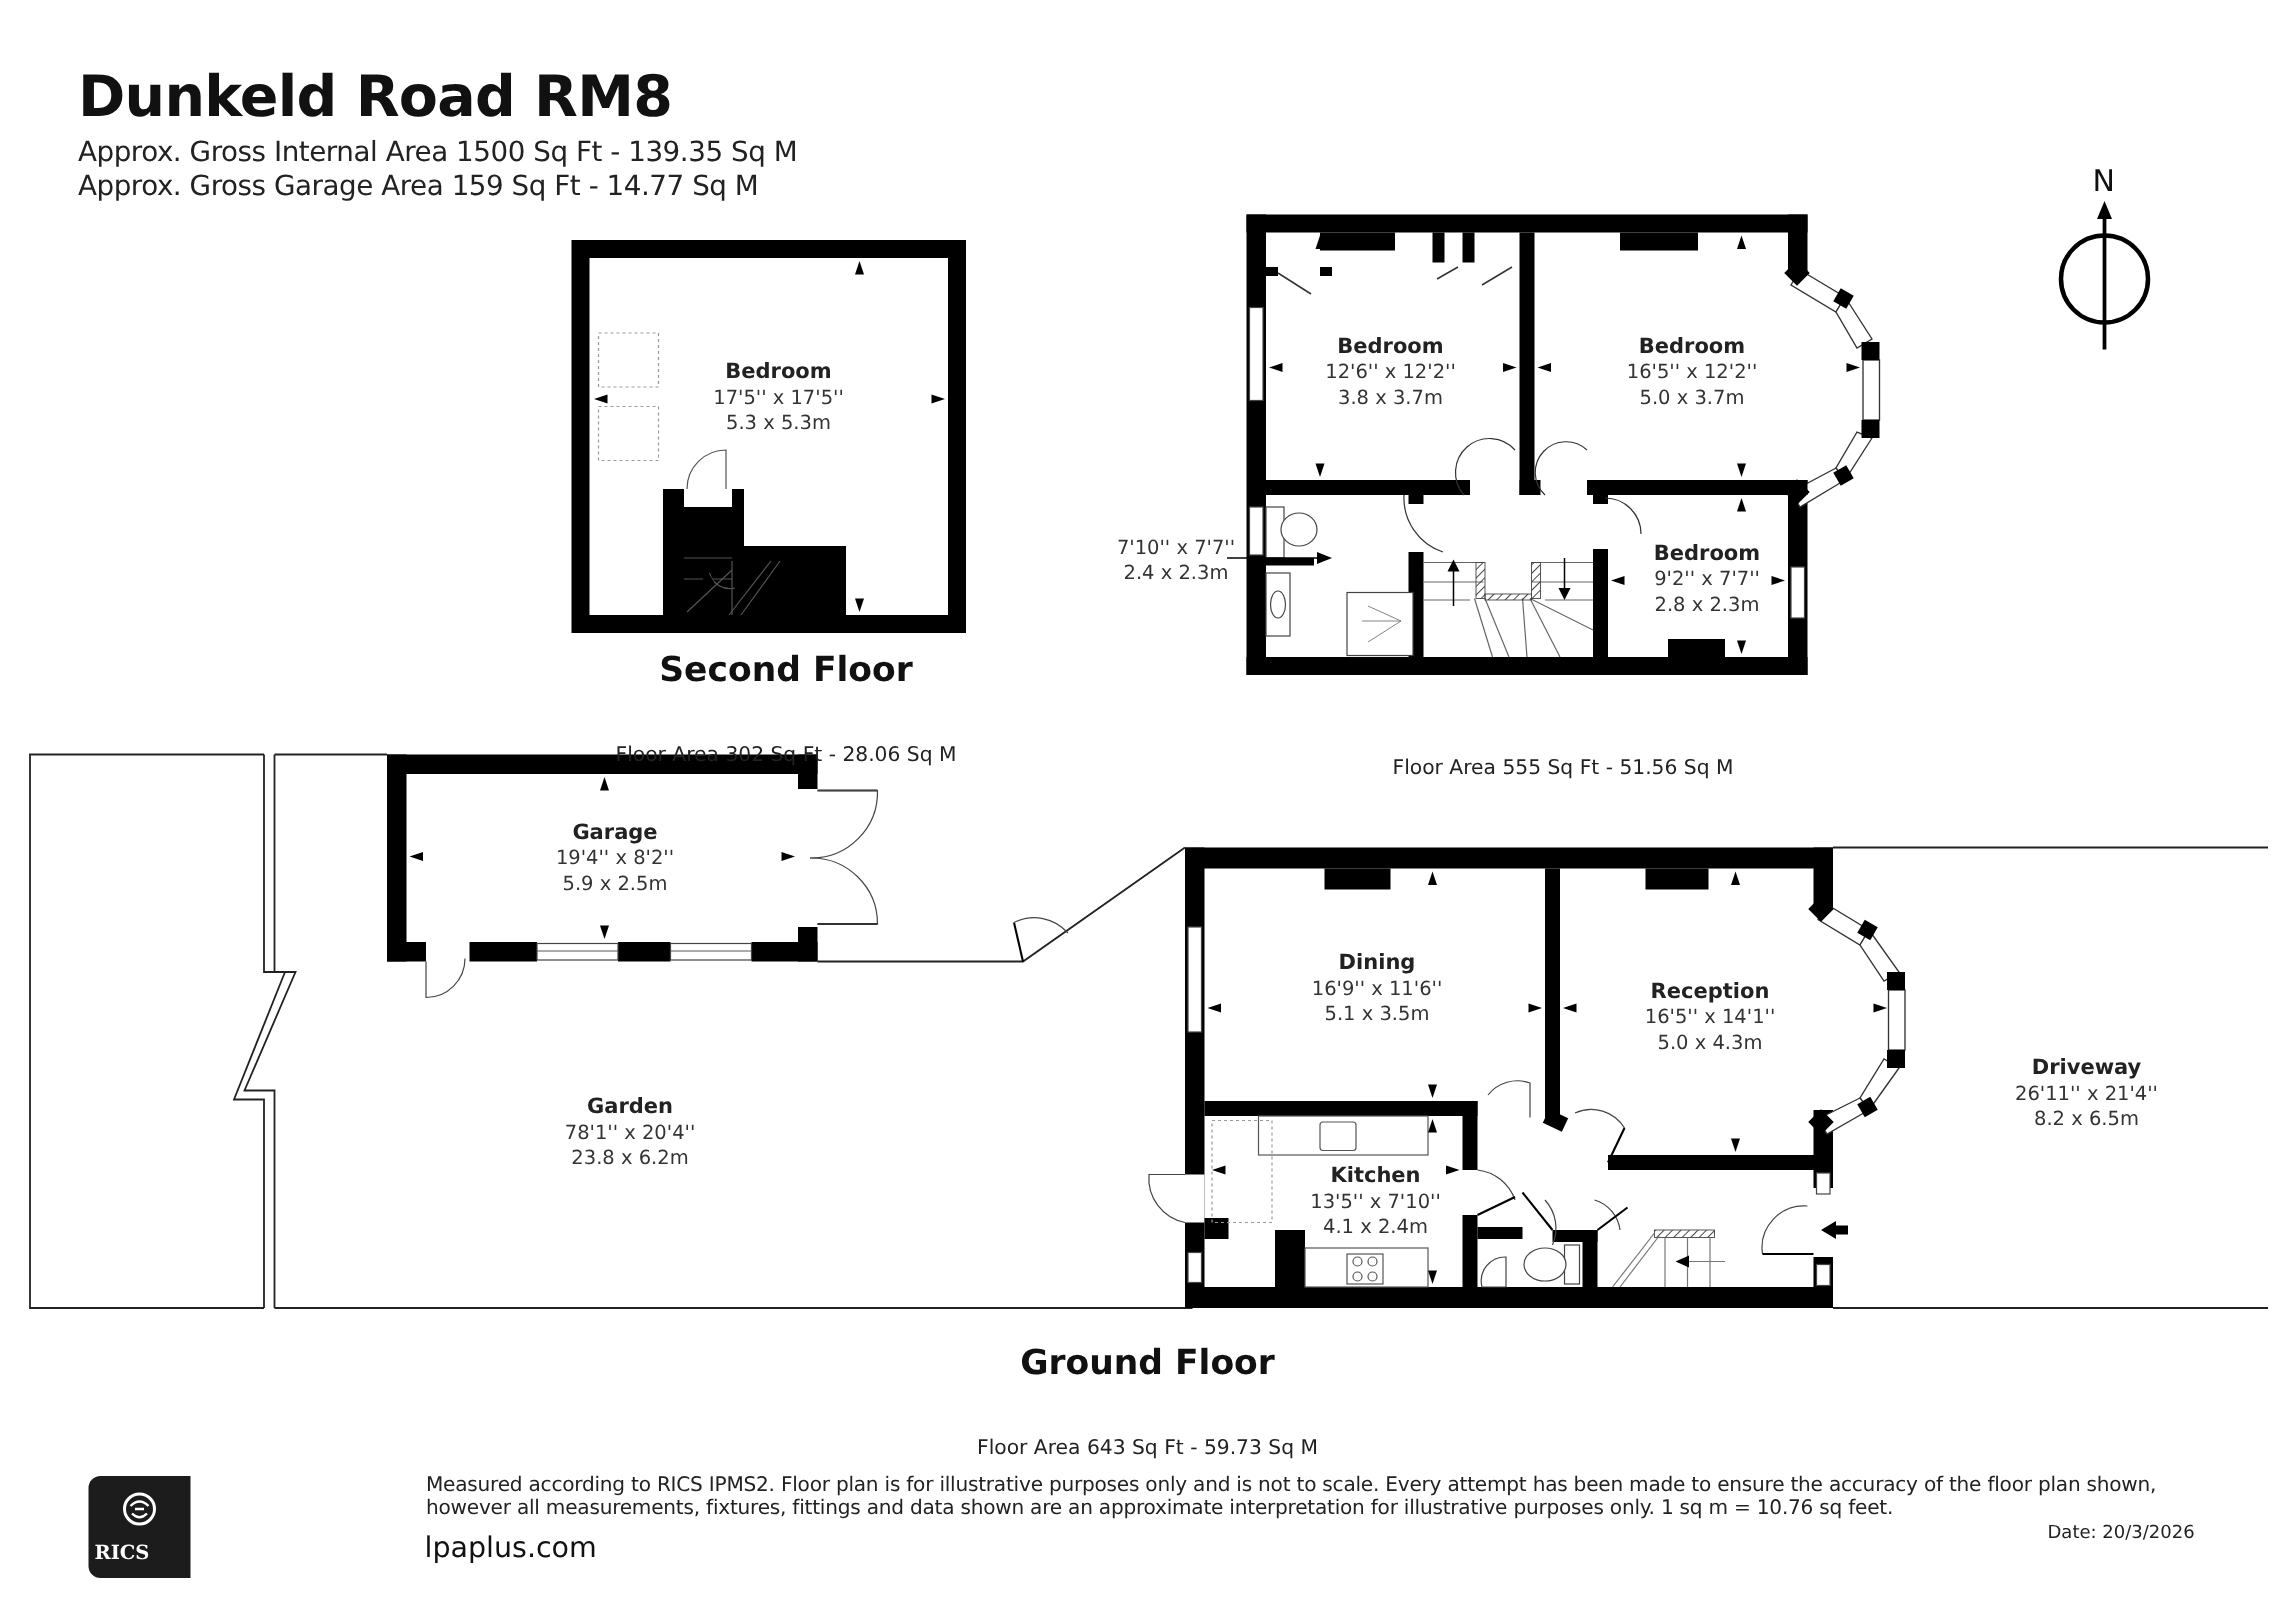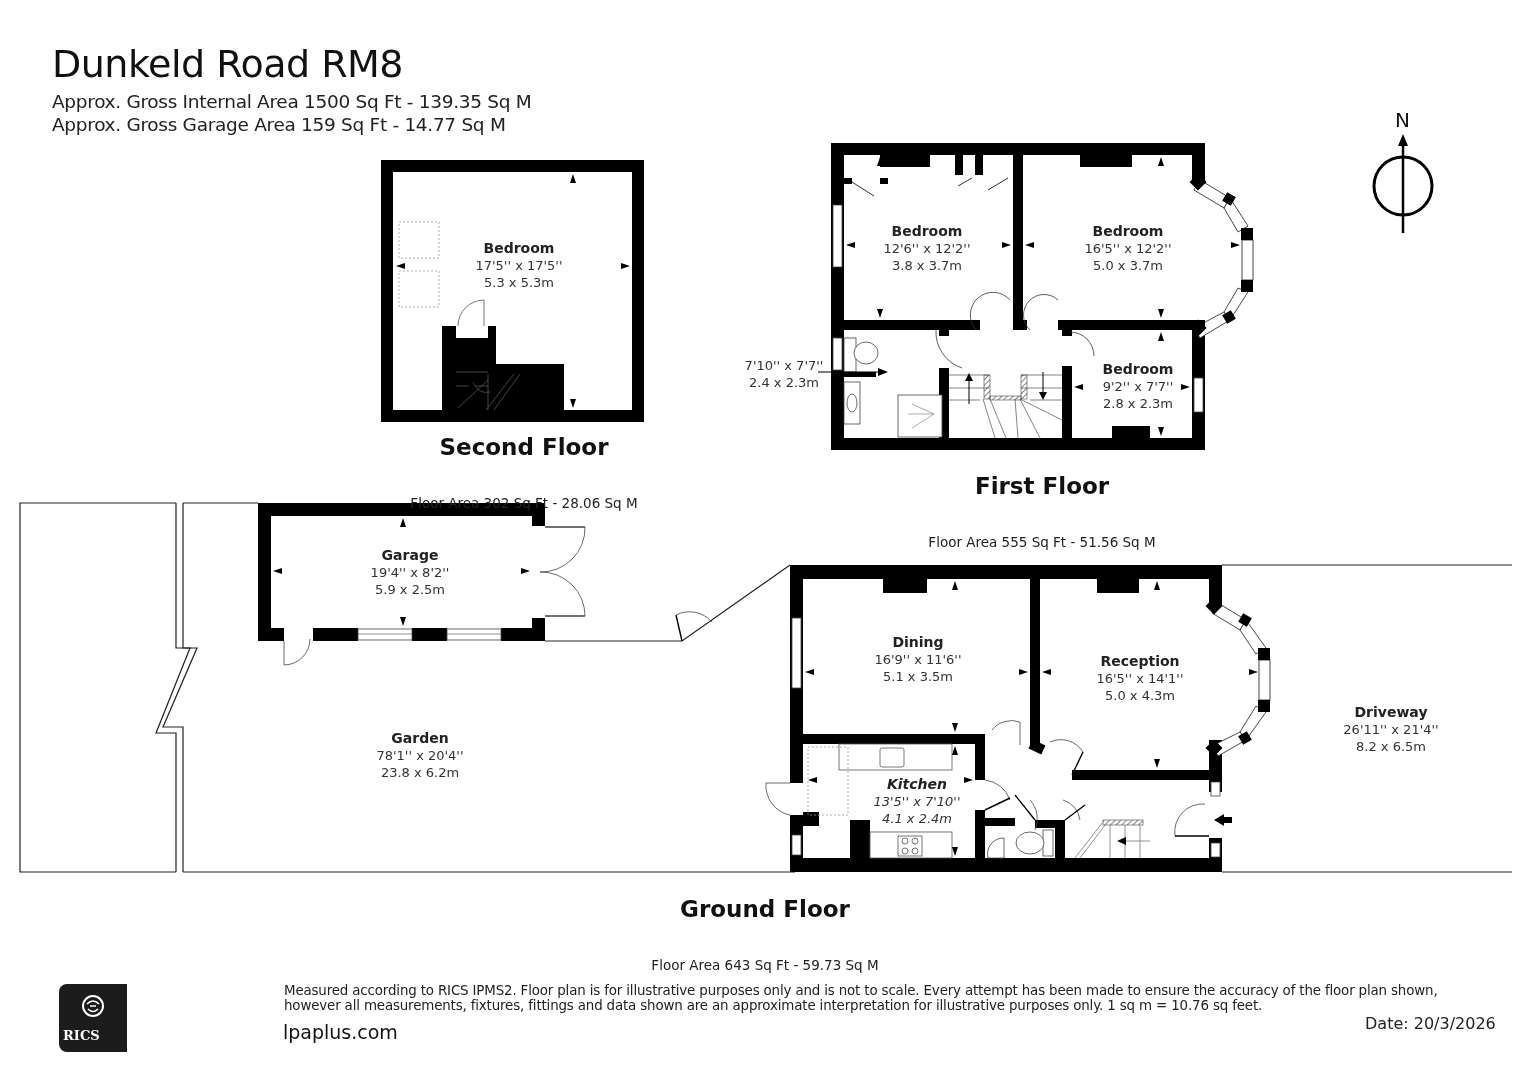--- a/index.html
+++ b/index.html
@@ -1,38 +1,38 @@
 <!DOCTYPE html>
 <html><head>
 <meta charset="utf-8">
 <style>
   html, body { margin: 0; padding: 0; background: #ffffff; }
   body { width: 1528px; height: 1080px; position: relative; overflow: hidden; font-family: "DejaVu Sans", sans-serif; color: #111; }
   .abs { position: absolute; }
-  #title { left: 52px; top: 42px; font-size: 38px; font-weight: normal; letter-spacing: -0.5px; color: #111; white-space: nowrap; }
+  #title { left: 52px; top: 42px; font-size: 38px; font-weight: bold; letter-spacing: -0.5px; color: #111; white-space: nowrap; }
   .subtitle { left: 52px; font-size: 18.5px; color: #222; white-space: nowrap; letter-spacing: -0.3px; }
   #sub1 { top: 91px; }
   #sub2 { top: 114px; }
   svg#plan { position: absolute; left: 0; top: 0; }
   .room-label { position: absolute; text-align: center; transform: translateX(-50%); white-space: nowrap; line-height: 17px; }
   .room-name { font-size: 14px; font-weight: bold; color: #222; }
   .room-dim { font-size: 13px; color: #333; }
   .floor-title { position: absolute; transform: translateX(-50%); text-align: center; white-space: nowrap; }
   .floor-name { font-size: 23px; font-weight: bold; color: #111; line-height: 30px; text-align: center; }
   .floor-area { font-size: 13.5px; color: #222; line-height: 18px; margin-top: 32px; }
   #north-label { left: 1395px; top: 108px; font-size: 20px; color: #111; }
   #rics-logo { left: 59px; top: 984px; width: 200px; height: 68px; }
   #rics-dark { position: absolute; left: 0; top: 0; width: 68px; height: 68px; background: #1c1c1c; border-radius: 8px 0 0 8px; }
   #rics-text { position: absolute; left: 4px; top: 44px; width: 60px; text-align: left; color: #fff; font-weight: bold; font-size: 13px; font-family: "DejaVu Serif", serif; }
   #rics-lion { position: absolute; left: 22px; top: 10px; width: 24px; height: 26px; }
   #rics-box { position: absolute; left: 71px; top: 0; width: 127px; height: 66px; border: 1.5px solid #1c1c1c; border-radius: 0 8px 8px 0; }
   #rics-cert { position: absolute; left: 10px; top: 5px; font-size: 15px; font-weight: bold; line-height: 18px; color: #1c1c1c; font-family: "DejaVu Sans", sans-serif; }
   #disclaimer { left: 284px; top: 983px; font-size: 13.4px; line-height: 15px; color: #222; width: 1200px; letter-spacing: -0.15px; }
   #website { left: 283px; top: 1021px; font-size: 19px; color: #111; }
-  #date { left: 1365px; top: 1014px; font-size: 16px; color: #222; }
+  #date { left: 1365px; top: 1014px; font-size: 12px; color: #222; }
 </style>
 </head>
 <body>
 
 <div id="title" class="abs">Dunkeld Road RM8</div>
 <div id="sub1" class="abs subtitle">Approx. Gross Internal Area 1500 Sq Ft - 139.35 Sq M</div>
 <div id="sub2" class="abs subtitle">Approx. Gross Garage Area 159 Sq Ft - 14.77 Sq M</div>
 
 <svg id="plan" width="1528" height="1080" viewBox="0 0 1528 1080">
   <defs>
@@ -363,35 +363,34 @@
 <div class="room-label" style="left:1138px; top:361px;">
   <div class="room-name">Bedroom</div>
   <div class="room-dim">9'2'' x 7'7''</div>
   <div class="room-dim">2.8 x 2.3m</div>
 </div>
 <div class="room-label" style="left:784px; top:357px;">
   <div class="room-dim">7'10'' x 7'7''</div>
   <div class="room-dim">2.4 x 2.3m</div>
 </div>
 <div class="floor-title" style="left:1042px; top:471px;">
-  <div class="floor-name">First Floor</div>
   <div class="floor-area">Floor Area 555 Sq Ft - 51.56 Sq M</div>
 </div>
 
 <div class="room-label" style="left:918px; top:634px;">
   <div class="room-name">Dining</div>
   <div class="room-dim">16'9'' x 11'6''</div>
   <div class="room-dim">5.1 x 3.5m</div>
 </div>
 <div class="room-label" style="left:1140px; top:653px;">
   <div class="room-name">Reception</div>
   <div class="room-dim">16'5'' x 14'1''</div>
   <div class="room-dim">5.0 x 4.3m</div>
 </div>
-<div class="room-label" style="left:917px; top:776px;font-style:italic;">
+<div class="room-label" style="left:917px; top:776px;">
   <div class="room-name">Kitchen</div>
   <div class="room-dim">13'5'' x 7'10''</div>
   <div class="room-dim">4.1 x 2.4m</div>
 </div>
 <div class="room-label" style="left:420px; top:730px;">
   <div class="room-name">Garden</div>
   <div class="room-dim">78'1'' x 20'4''</div>
   <div class="room-dim">23.8 x 6.2m</div>
 </div>
 <div class="room-label" style="left:1391px; top:704px;">

